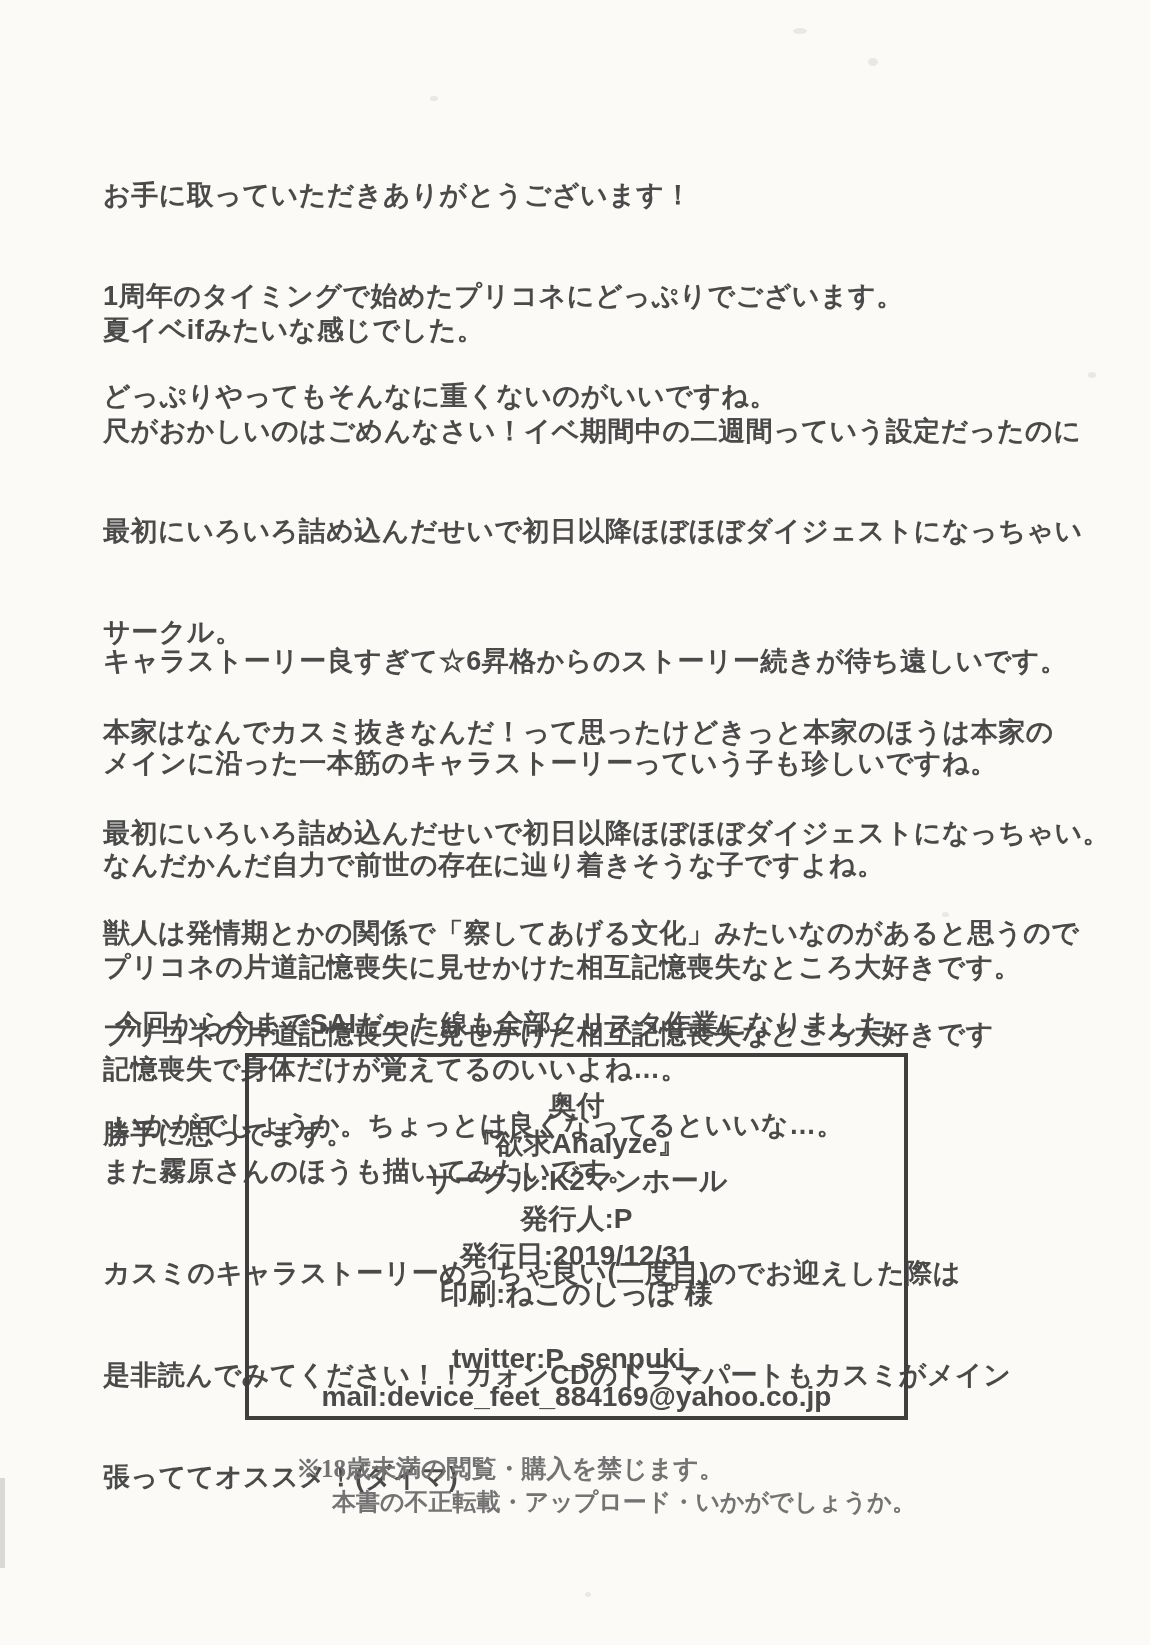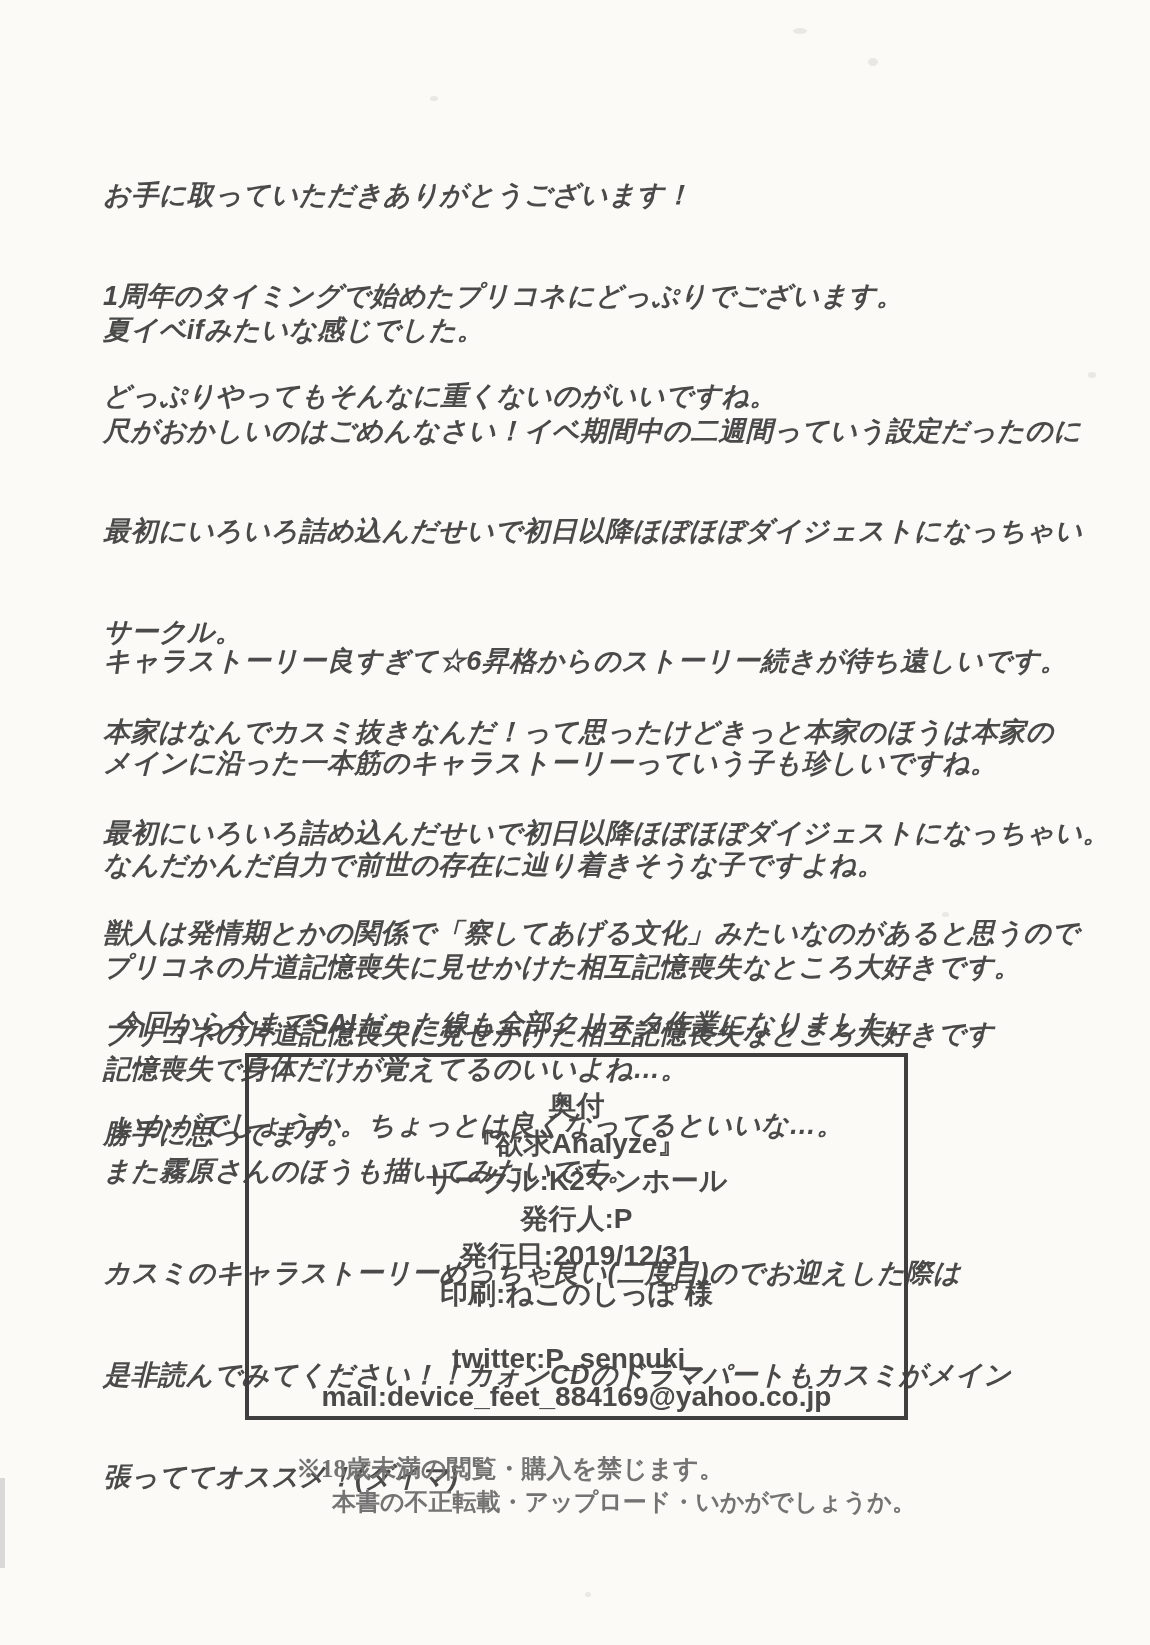--- a/index.html
+++ b/index.html
@@ -18,21 +18,21 @@
   .para {
     position: absolute;
     left: 103px;
     width: 960px;
     font-size: 27px;
     line-height: 33.5px;
     letter-spacing: 0.5px;
     font-weight: 600;
     white-space: pre;
   }
-  .para .line { min-height: 33.5px; font-style: italic; }
+  .para .line { min-height: 33.5px; }
 
   .colophon {
     position: absolute;
     left: 245px;
     top: 1053px;
     width: 663px;
     height: 367px;
     border: 4px solid #3f3f3f;
     box-sizing: border-box;
     text-align: center;

